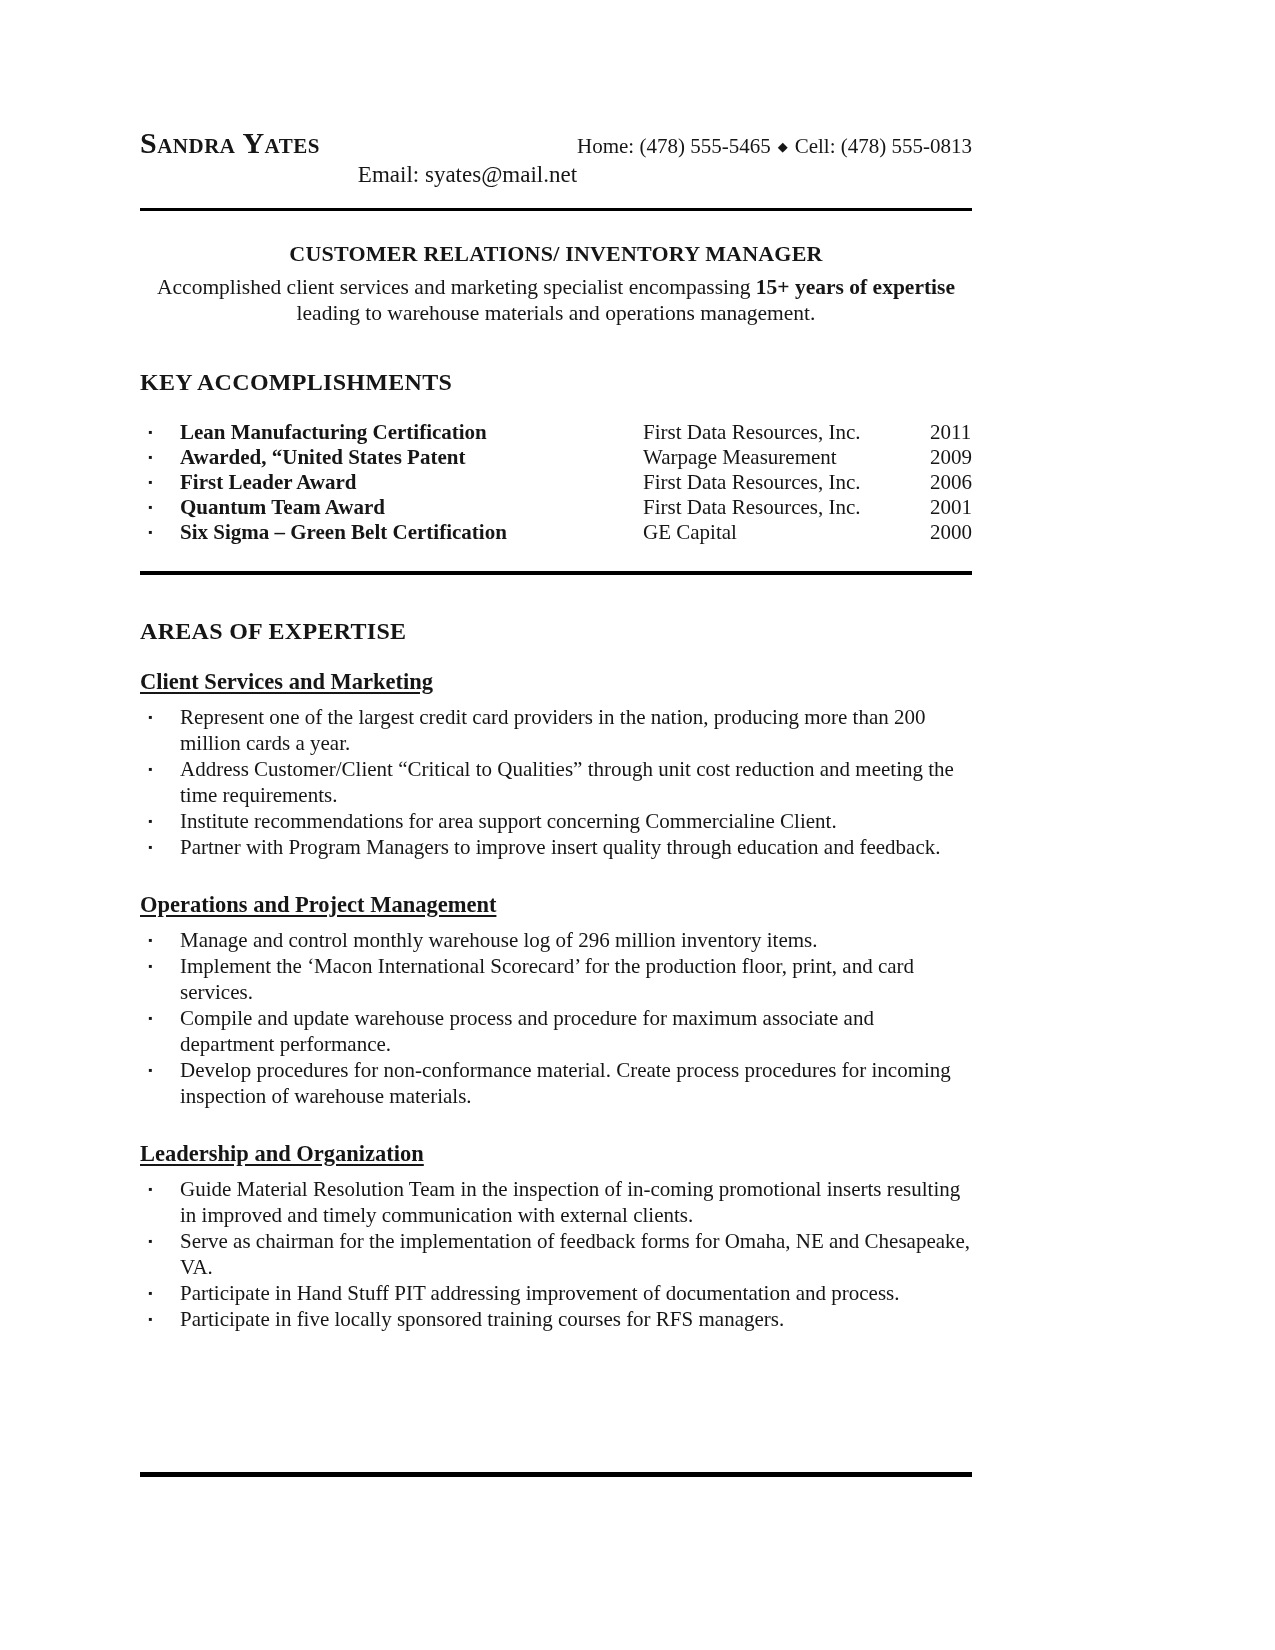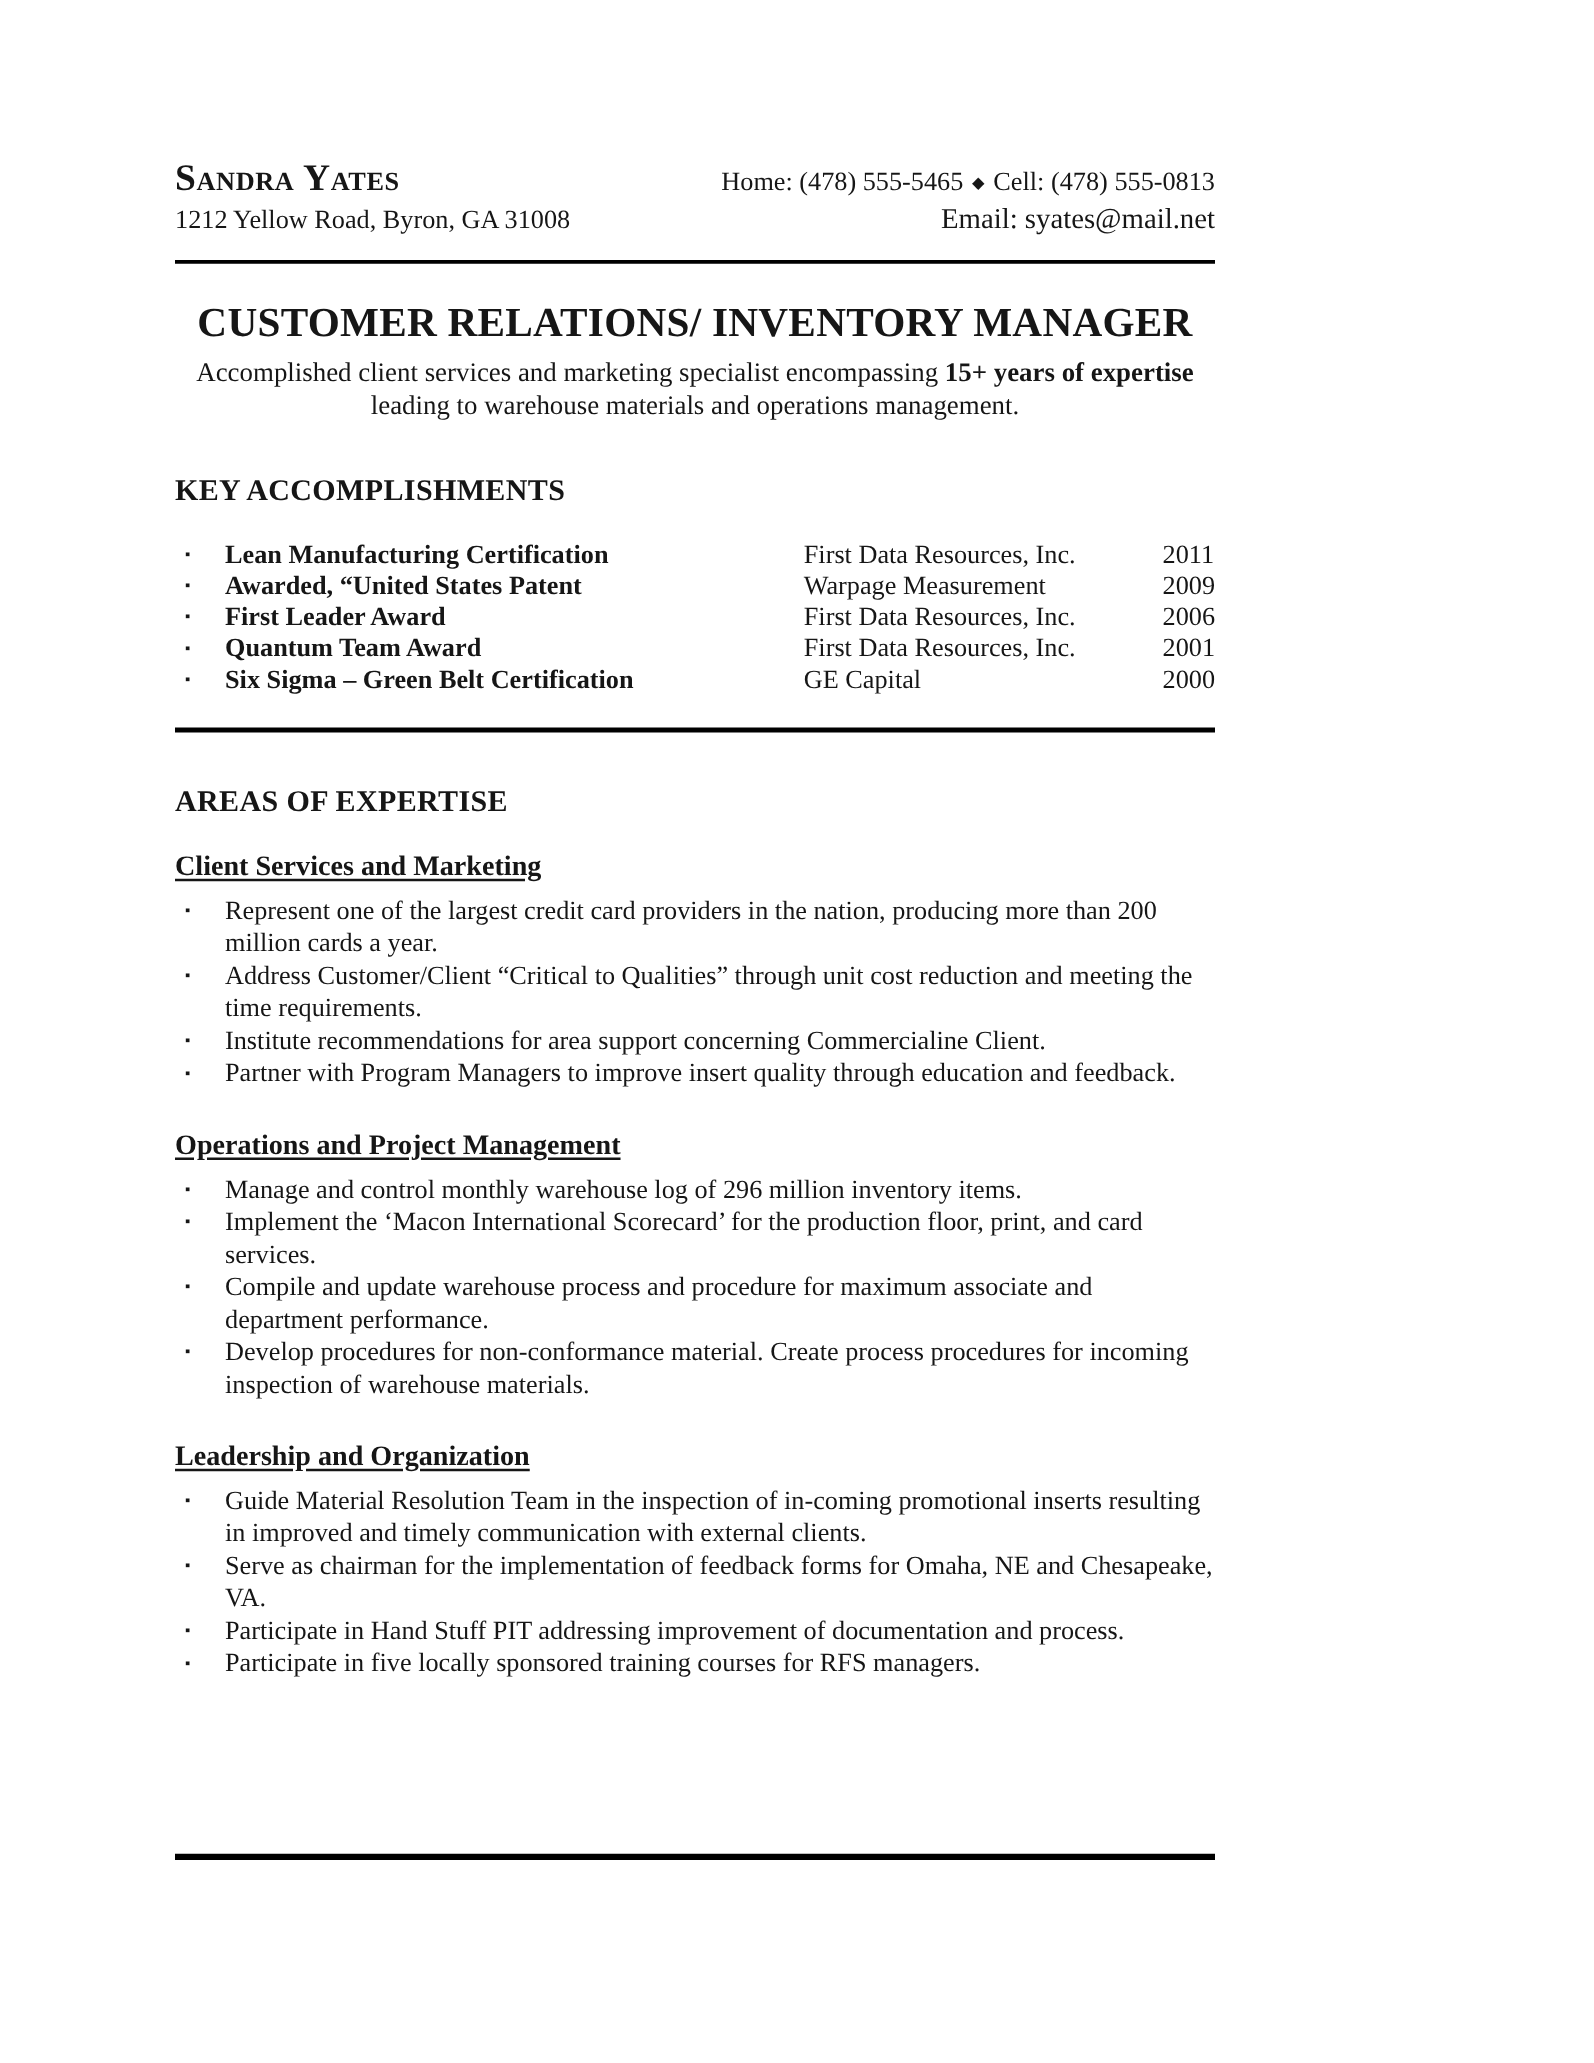--- a/index.html
+++ b/index.html
@@ -38,21 +38,21 @@
   .email { font-size: 23px; text-align: right; }
 
   
   .rule { border: none; margin: 0; }
   .rule.thin  { border-top: 3px solid #000; margin-top: 20px; }
   .rule.thick { border-top: 4px solid #000; margin-top: 26px; }
   .rule.bottom{ border-top: 5px solid #000; margin-top: 140px; }
 
   
   .title-section { text-align: center; margin-top: 30px; }
-  .job-title { font-size: 33px; font-weight: bold; letter-spacing: 0.2px; text-align: center; }
+  .job-title { font-size: 22px; font-weight: bold; letter-spacing: 0.2px; text-align: center; }
   .summary { font-size: 21.5px; line-height: 26px; margin-top: 7px; }
   .summary .bold { font-weight: bold; }
 
   
   .section-heading {
     font-size: 24px;
     font-weight: bold;
     letter-spacing: 0.3px;
     margin-top: 43px;
   }
@@ -96,21 +96,20 @@
 </head>
 <body>
 
 <div class="page">
 
   <div class="header-grid">
     <div class="name">Sandra Yates</div>
     <div class="phone-line">
       <span>Home: (478) 555-5465</span><span class="diamond">◆</span><span>Cell: (478) 555-0813</span>
     </div>
-    <div class="address">1212 Yellow Road, Byron, GA  31008</div>
     <div class="email">Email: syates@mail.net</div>
   </div>
 
   <hr class="rule thin">
 
   <div class="title-section">
     <div class="job-title">CUSTOMER RELATIONS/ INVENTORY MANAGER</div>
     <div class="summary">
       <span>Accomplished client services and marketing specialist encompassing </span><span class="bold">15+ years of expertise</span><span> leading to warehouse materials and operations management.</span>
     </div>

